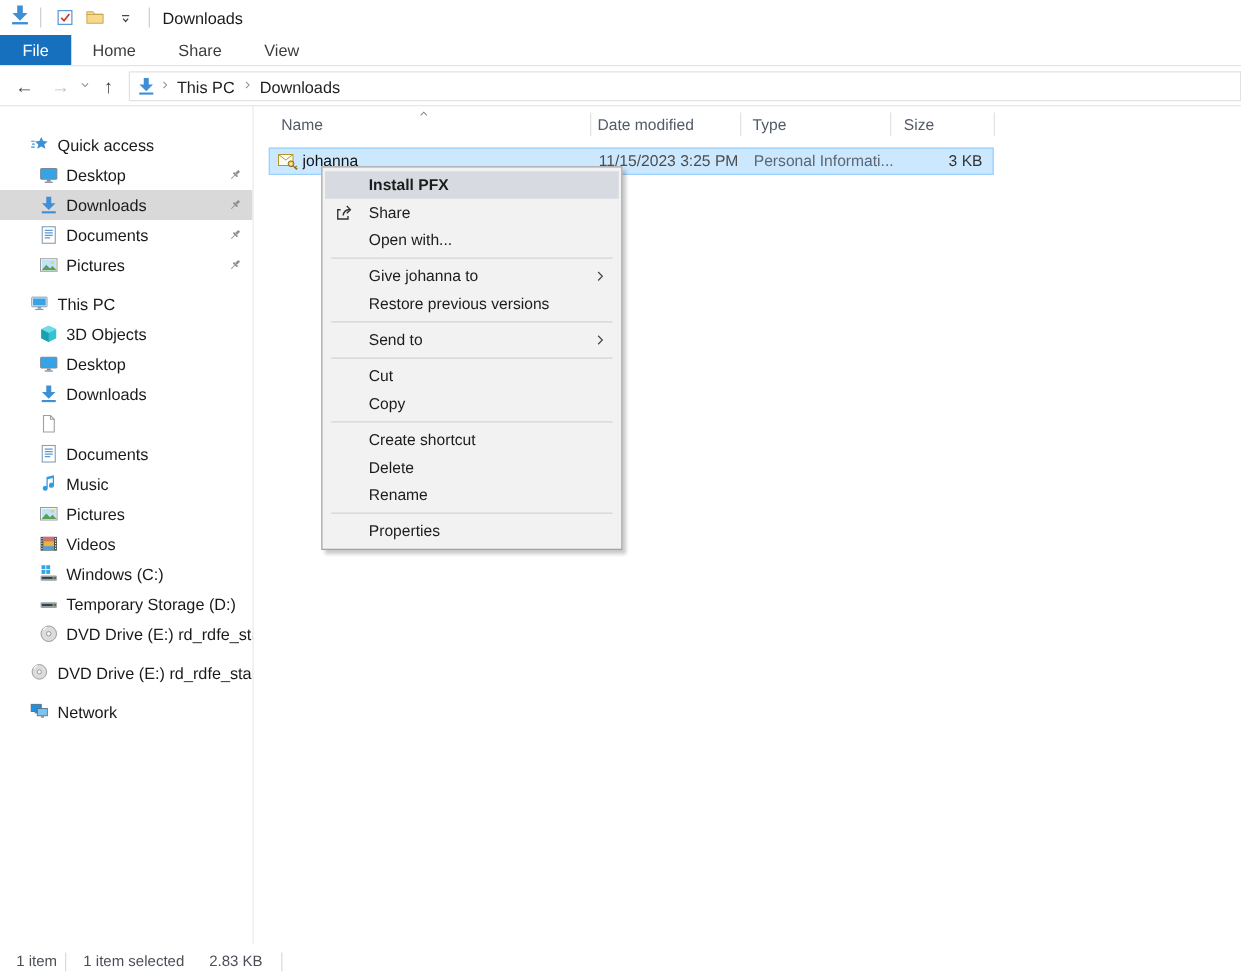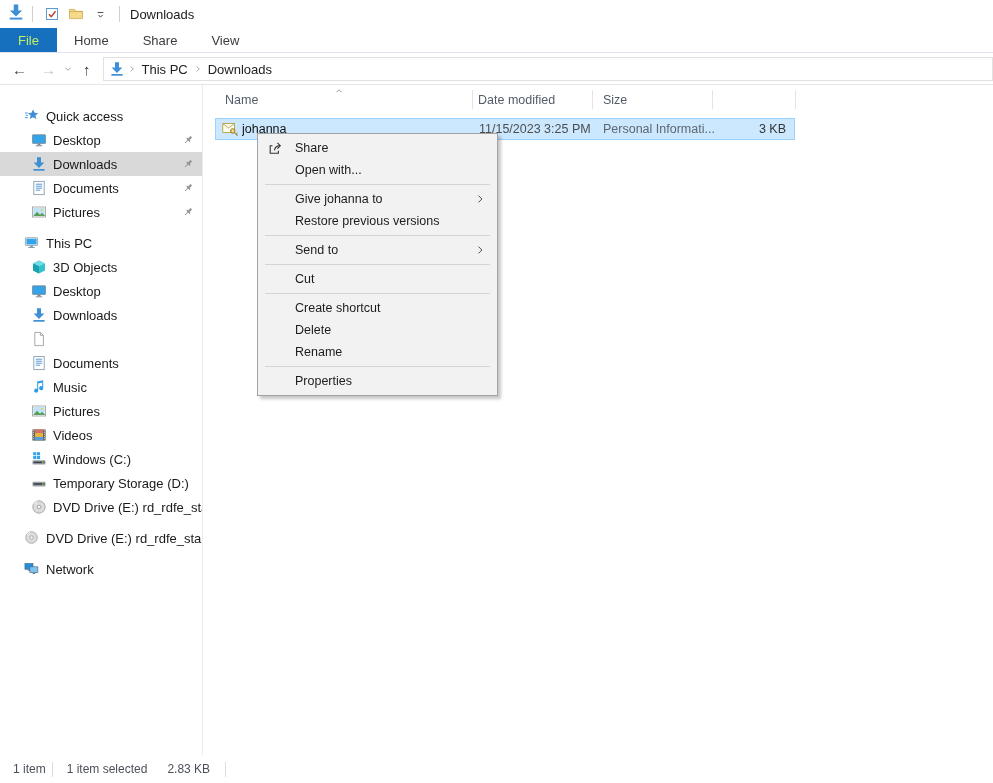--- a/index.html
+++ b/index.html
@@ -17,21 +17,21 @@
   #titlebar .win-icon { margin-left:7px; }
   .tb-sep { width:1px; height:16px; background:#cfcfcf; margin:0 7px; }
   .qat-btn { width:20px; height:20px; display:flex; align-items:center; justify-content:center; margin:0 2px; }
   #window-title { font-size:13px; margin-left:3px; color:#1a1a1a; }
 
   
   #ribbon { position:absolute; left:0; top:28px; width:993px; height:25px;
     display:flex; align-items:stretch; border-bottom:1px solid #dfe6ef; background:#fff; }
   .ribbon-tab { display:flex; align-items:center; justify-content:center;
     font-size:13px; color:#3c3c3c; padding:0 17px; }
-  .ribbon-tab.active { background:#1670bd; color:#bef264; width:57px; padding:0; }
+  .ribbon-tab.active { background:#1670bd; color:#ffffff; width:57px; padding:0; }
 
   
   #navbar { position:absolute; left:0; top:54px; width:993px; height:31px;
     display:flex; align-items:center; border-bottom:1px solid #e6e6e6; background:#fff; }
   .nav-arrow { font-size:15px; line-height:1; }
   #back-btn   { margin-left:12px; color:#3f3f3f; }
   #fwd-btn    { margin-left:14px; color:#c3c3c3; }
   #recent-btn { margin-left:7px; }
   #up-btn     { margin-left:10px; color:#3f3f3f; }
   #addressbar { margin-left:12px; flex:1; height:24px; border:1px solid #e2e2e2;
@@ -414,20 +414,21 @@
             <rect x="9.3" y="12.9" width="2.6" height="1" fill="#56697a"></rect>
           </svg>
         </span>
         <span class="lbl">Network</span>
       </div>
     </div>
   <div id="content">
     <div id="list-header">
         <div class="hdr-cell hdr-name">Name</div>
         <div class="hdr-cell hdr-date">Date modified</div>
+        <div class="hdr-cell hdr-type">Type</div>
         <div class="hdr-cell hdr-size">Size</div>
         <div class="hdr-vsep" style="left: 269px;"></div>
         <div class="hdr-vsep" style="left: 389px;"></div>
         <div class="hdr-vsep" style="left: 509px;"></div>
         <div class="hdr-vsep" style="left: 592px;"></div>
         <span id="sort-caret" style="display: inline-flex;">
           <svg viewBox="0 0 16 16" fill="none" stroke="#7b8794" stroke-width="1.3" width="10" height="10">
             <path d="M4 10l4-4 4 4"></path>
           </svg>
         </span>
@@ -446,20 +447,23 @@
           <span class="cell-name">johanna</span>
           <span class="cell-date">11/15/2023 3:25 PM</span>
           <span class="cell-type">Personal Informati...</span>
           <span class="cell-size">3 KB</span>
         </div>
       </div>
   </div>
 </div>
 
 <div id="context-menu">
+    <div class="menu-item bold highlighted">
+      <span>Install PFX</span>
+    </div>
     <div class="menu-item">
       <span class="menu-icon" style="display: inline-flex;">
         <svg viewBox="0 0 16 16" fill="none" stroke="#333" stroke-width="1.1" width="16" height="16">
           <path d="M5.5 5.8H3.2v7.4h8.2v-2.4"></path>
           <path d="M7.5 10.4c.4-3 2.1-4.6 5.3-4.8"></path>
           <path d="M10.4 2.8l2.9 2.9-2.9 2.9"></path>
         </svg>
       </span>
       <span>Share</span>
     </div>
@@ -483,20 +487,23 @@
       <span>Send to</span>
       <span class="submenu-arrow" style="display: inline-flex;">
         <svg viewBox="0 0 16 16" fill="none" stroke="#464646" stroke-width="1.3" width="12" height="12">
           <path d="M6 3.5l4.5 4.5L6 12.5"></path>
         </svg>
       </span>
     </div>
     <div class="menu-sep"></div>
     <div class="menu-item">
       <span>Cut</span>
+    </div>
+    <div class="menu-item">
+      <span>Copy</span>
     </div>
     <div class="menu-sep"></div>
     <div class="menu-item">
       <span>Create shortcut</span>
     </div>
     <div class="menu-item">
       <span>Delete</span>
     </div>
     <div class="menu-item">
       <span>Rename</span>

